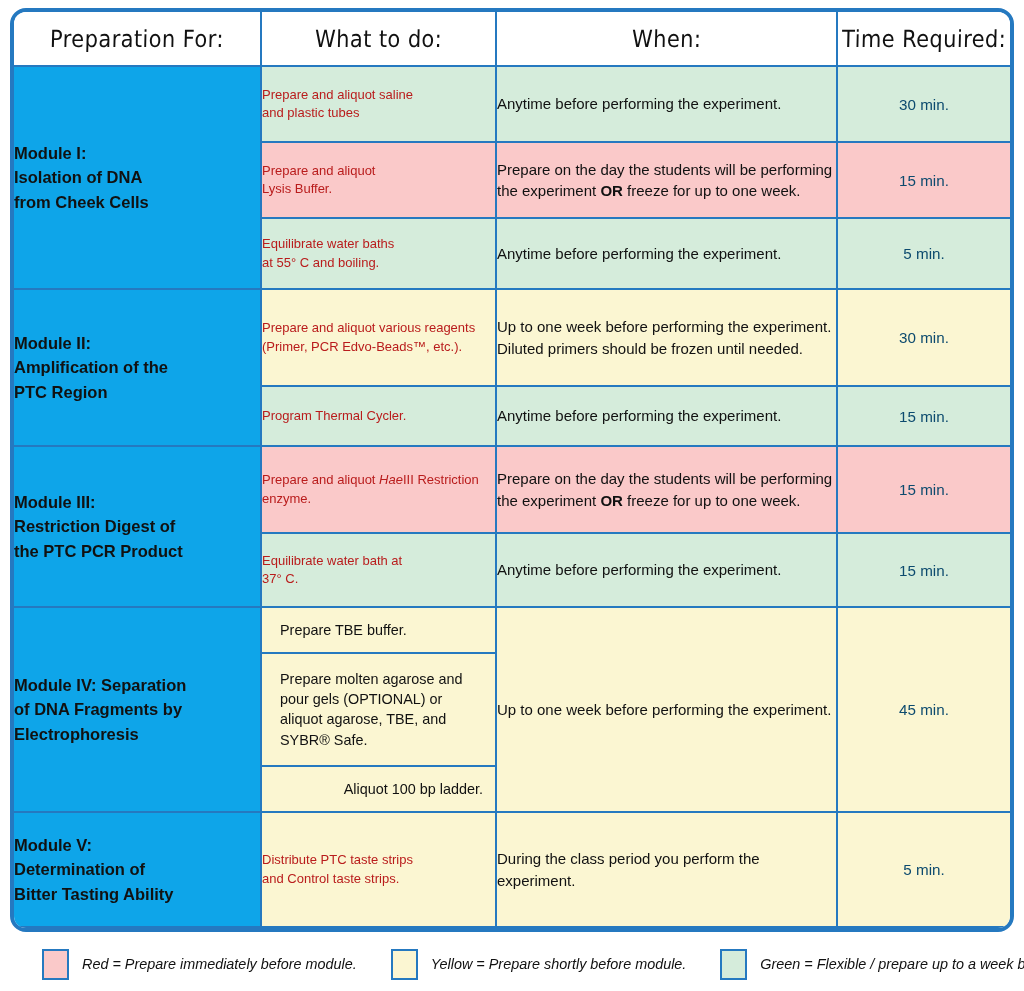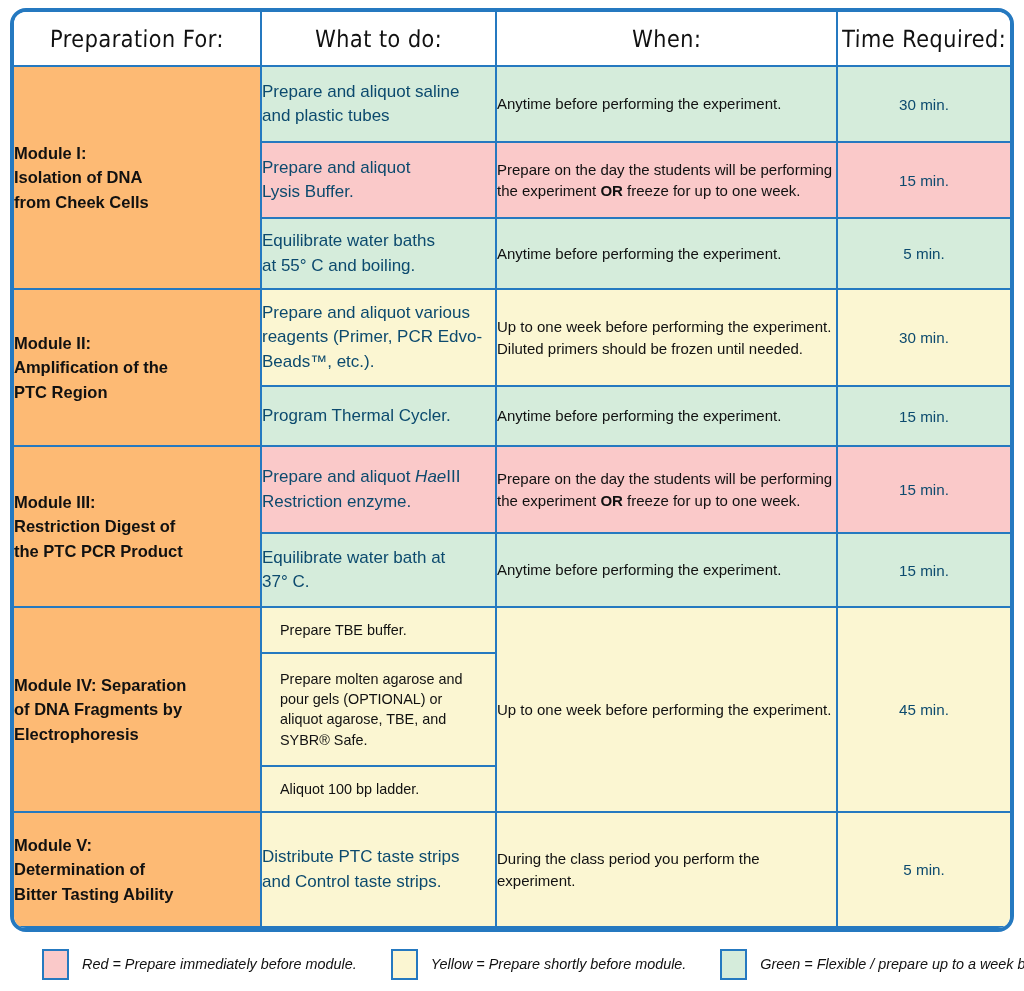--- a/index.html
+++ b/index.html
@@ -78,61 +78,61 @@
     padding: 0 0 0 22px;
     font-weight: bold;
     font-size: 16.5px;
     line-height: 1.48;
     color: #111111;
   }
 
   
   .c-todo {
     padding: 10px 14px 10px 16px;
-    font-size: 17px;
+    font-size: 13px;
     line-height: 1.42;
-    color: #0c4a6e;
+    color: #b91c1c;
   }
   .c-when {
     padding: 10px 16px 10px 18px;
     font-size: 15px;
     line-height: 1.42;
     color: #111111;
   }
   .c-time {
     text-align: center;
     font-size: 15.2px;
     color: #0c4a6e;
   }
 
   
   .bg-green  { background: #d5ecdb; }
   .bg-red    { background: #fac9c9; }
   .bg-yellow { background: #fbf6d2; }
-  .bg-white  { background: #fdba74; margin-top: 28px; }
+  .bg-white  { background: #0ea5e9; margin-top: 28px; }
 
   
   td.nested-host { padding: 0; vertical-align: top; }
   table.sub {
     border-collapse: collapse;
     table-layout: fixed;
     width: 100%;
     height: 100%;
   }
   table.sub td {
     border: 0;
     border-bottom: 2px solid #2579c0;
     padding: 10px 12px 10px 18px;
     font-size: 14.4px;
     line-height: 1.42;
     color: #111111;
     vertical-align: middle;
     box-sizing: border-box;
   }
-  table.sub tr:last-child td { border-bottom: 0; }
+  table.sub tr:last-child td { border-bottom: 0; text-align: right; }
 
   em.sci { font-style: italic; }
 
   
   .legend {
     position: absolute;
     left: 10px;
     top: 944px;
     width: 1004px;
     height: 40px;

